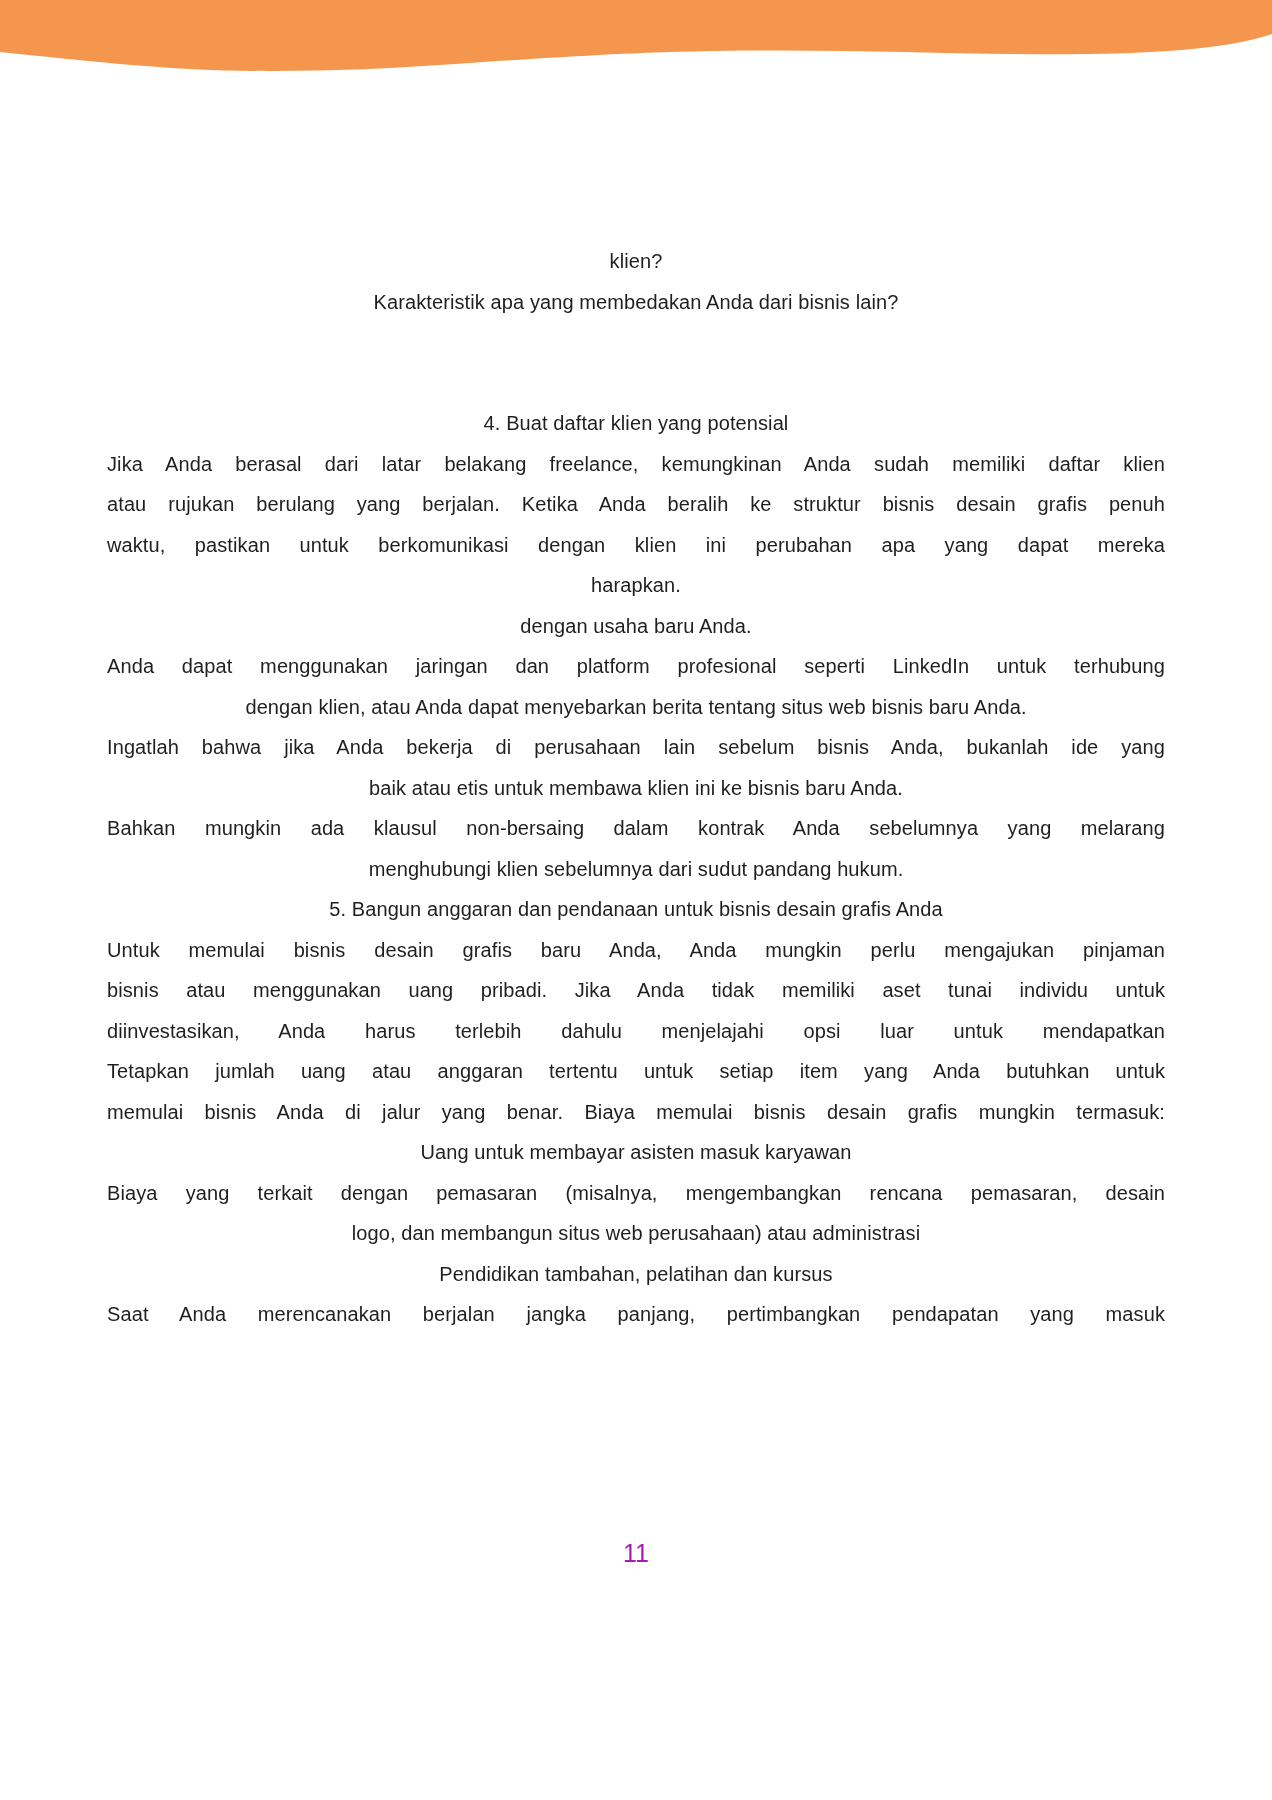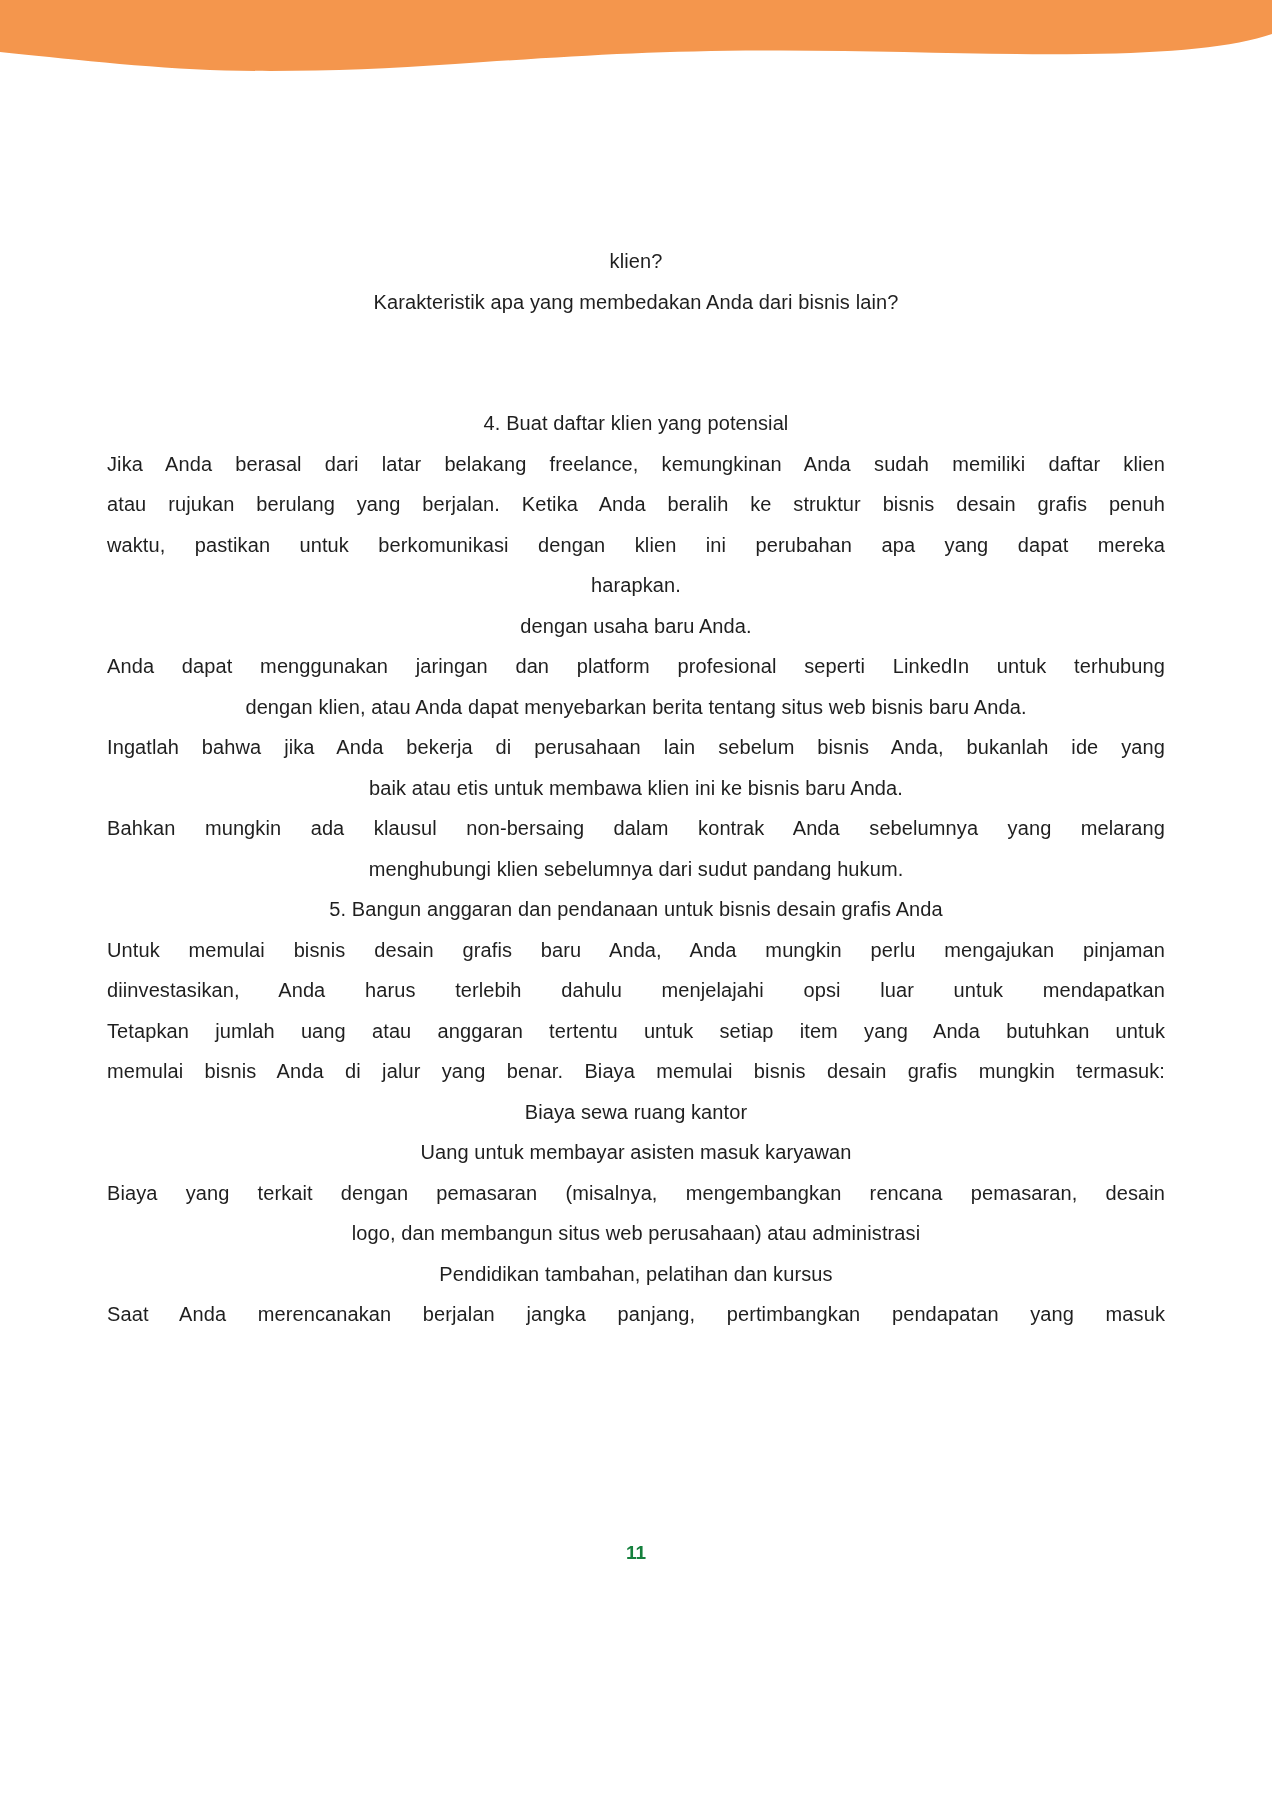--- a/index.html
+++ b/index.html
@@ -43,24 +43,23 @@
   }
   .line.bold {
     font-weight: normal;
   }
   .page-number {
     position: absolute;
     top: 1540px;
     left: 0;
     width: 1272px;
     text-align: center;
-    color: #15803d;
-    font-size: 19px;
+    color: #a21caf;
+    font-size: 25px;
     line-height: 26px;
-    font-weight: bold;
   }
 </style>
 </head>
 <body>
 
 <svg class="header-wave" viewBox="0 0 1272 90" preserveAspectRatio="none" aria-hidden="true">
   <path d="M0,0 H1272 V34
            C1235,47 1170,53 1085,54
            C985,55.5 885,50 765,50.5
            C645,51 575,56 455,64
@@ -80,24 +79,24 @@
     <div class="line">harapkan.</div>
     <div class="line">dengan usaha baru Anda.</div>
     <div class="line fill">Anda dapat menggunakan jaringan dan platform profesional seperti LinkedIn untuk terhubung</div>
     <div class="line">dengan klien, atau Anda dapat menyebarkan berita tentang situs web bisnis baru Anda.</div>
     <div class="line fill">Ingatlah bahwa jika Anda bekerja di perusahaan lain sebelum bisnis Anda, bukanlah ide yang</div>
     <div class="line">baik atau etis untuk membawa klien ini ke bisnis baru Anda.</div>
     <div class="line fill">Bahkan mungkin ada klausul non-bersaing dalam kontrak Anda sebelumnya yang melarang</div>
     <div class="line">menghubungi klien sebelumnya dari sudut pandang hukum.</div>
     <div class="line bold">5. Bangun anggaran dan pendanaan untuk bisnis desain grafis Anda</div>
     <div class="line fill">Untuk memulai bisnis desain grafis baru Anda, Anda mungkin perlu mengajukan pinjaman</div>
+    <div class="line fill">bisnis atau menggunakan uang pribadi. Jika Anda tidak memiliki aset tunai individu untuk</div>
     <div class="line fill">diinvestasikan, Anda harus terlebih dahulu menjelajahi opsi luar untuk mendapatkan</div>
     <div class="line fill">Tetapkan jumlah uang atau anggaran tertentu untuk setiap item yang Anda butuhkan untuk</div>
     <div class="line fill">memulai bisnis Anda di jalur yang benar. Biaya memulai bisnis desain grafis mungkin termasuk:</div>
-    <div class="line">Biaya sewa ruang kantor</div>
     <div class="line">Uang untuk membayar asisten masuk karyawan</div>
     <div class="line fill">Biaya yang terkait dengan pemasaran (misalnya, mengembangkan rencana pemasaran, desain</div>
     <div class="line">logo, dan membangun situs web perusahaan) atau administrasi</div>
     <div class="line">Pendidikan tambahan, pelatihan dan kursus</div>
     <div class="line fill">Saat Anda merencanakan berjalan jangka panjang, pertimbangkan pendapatan yang masuk</div>
   </div>
 
 <div class="page-number">11</div>
 
 </body></html>

